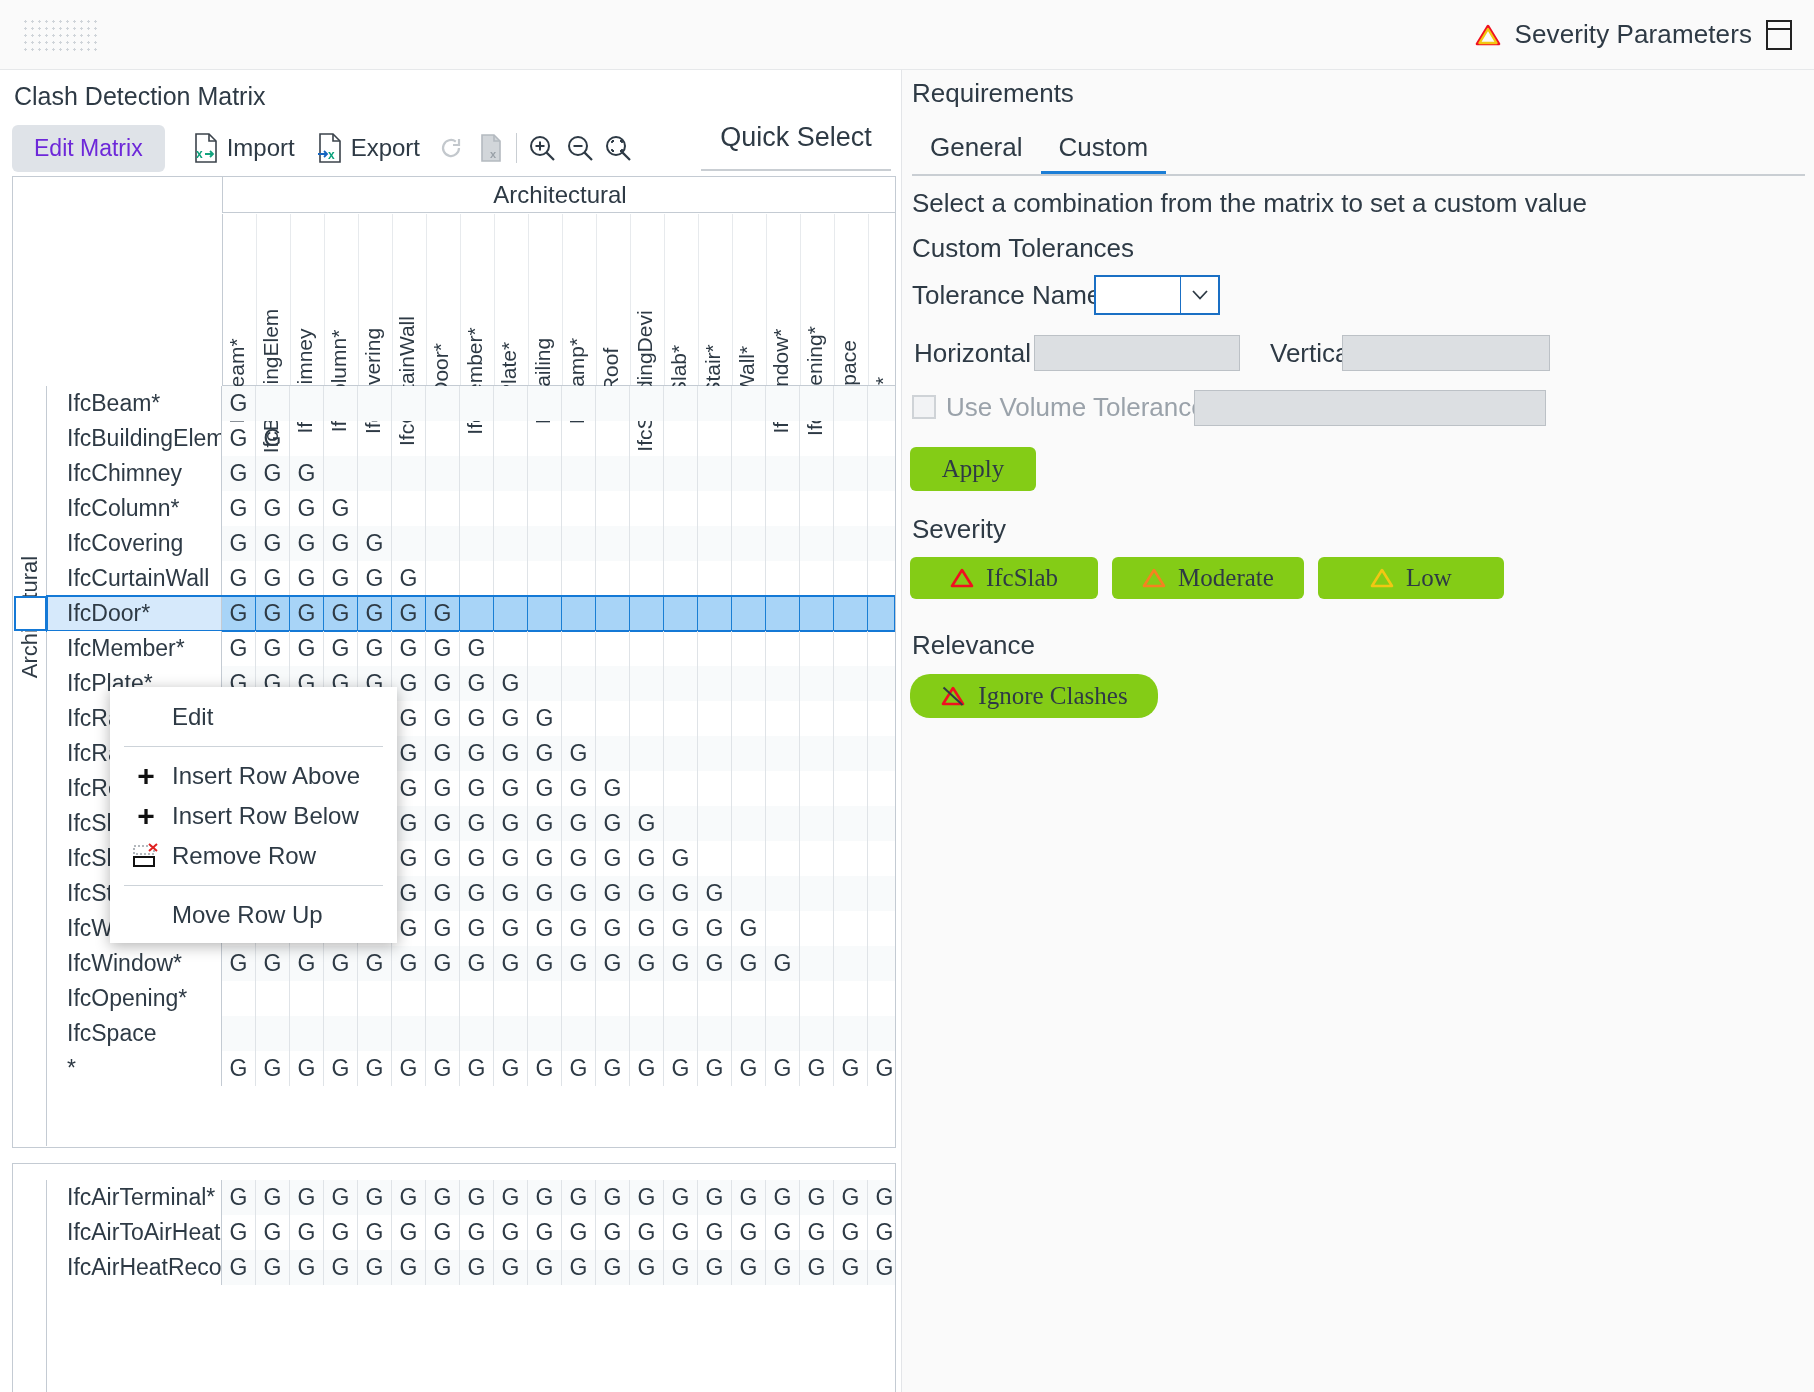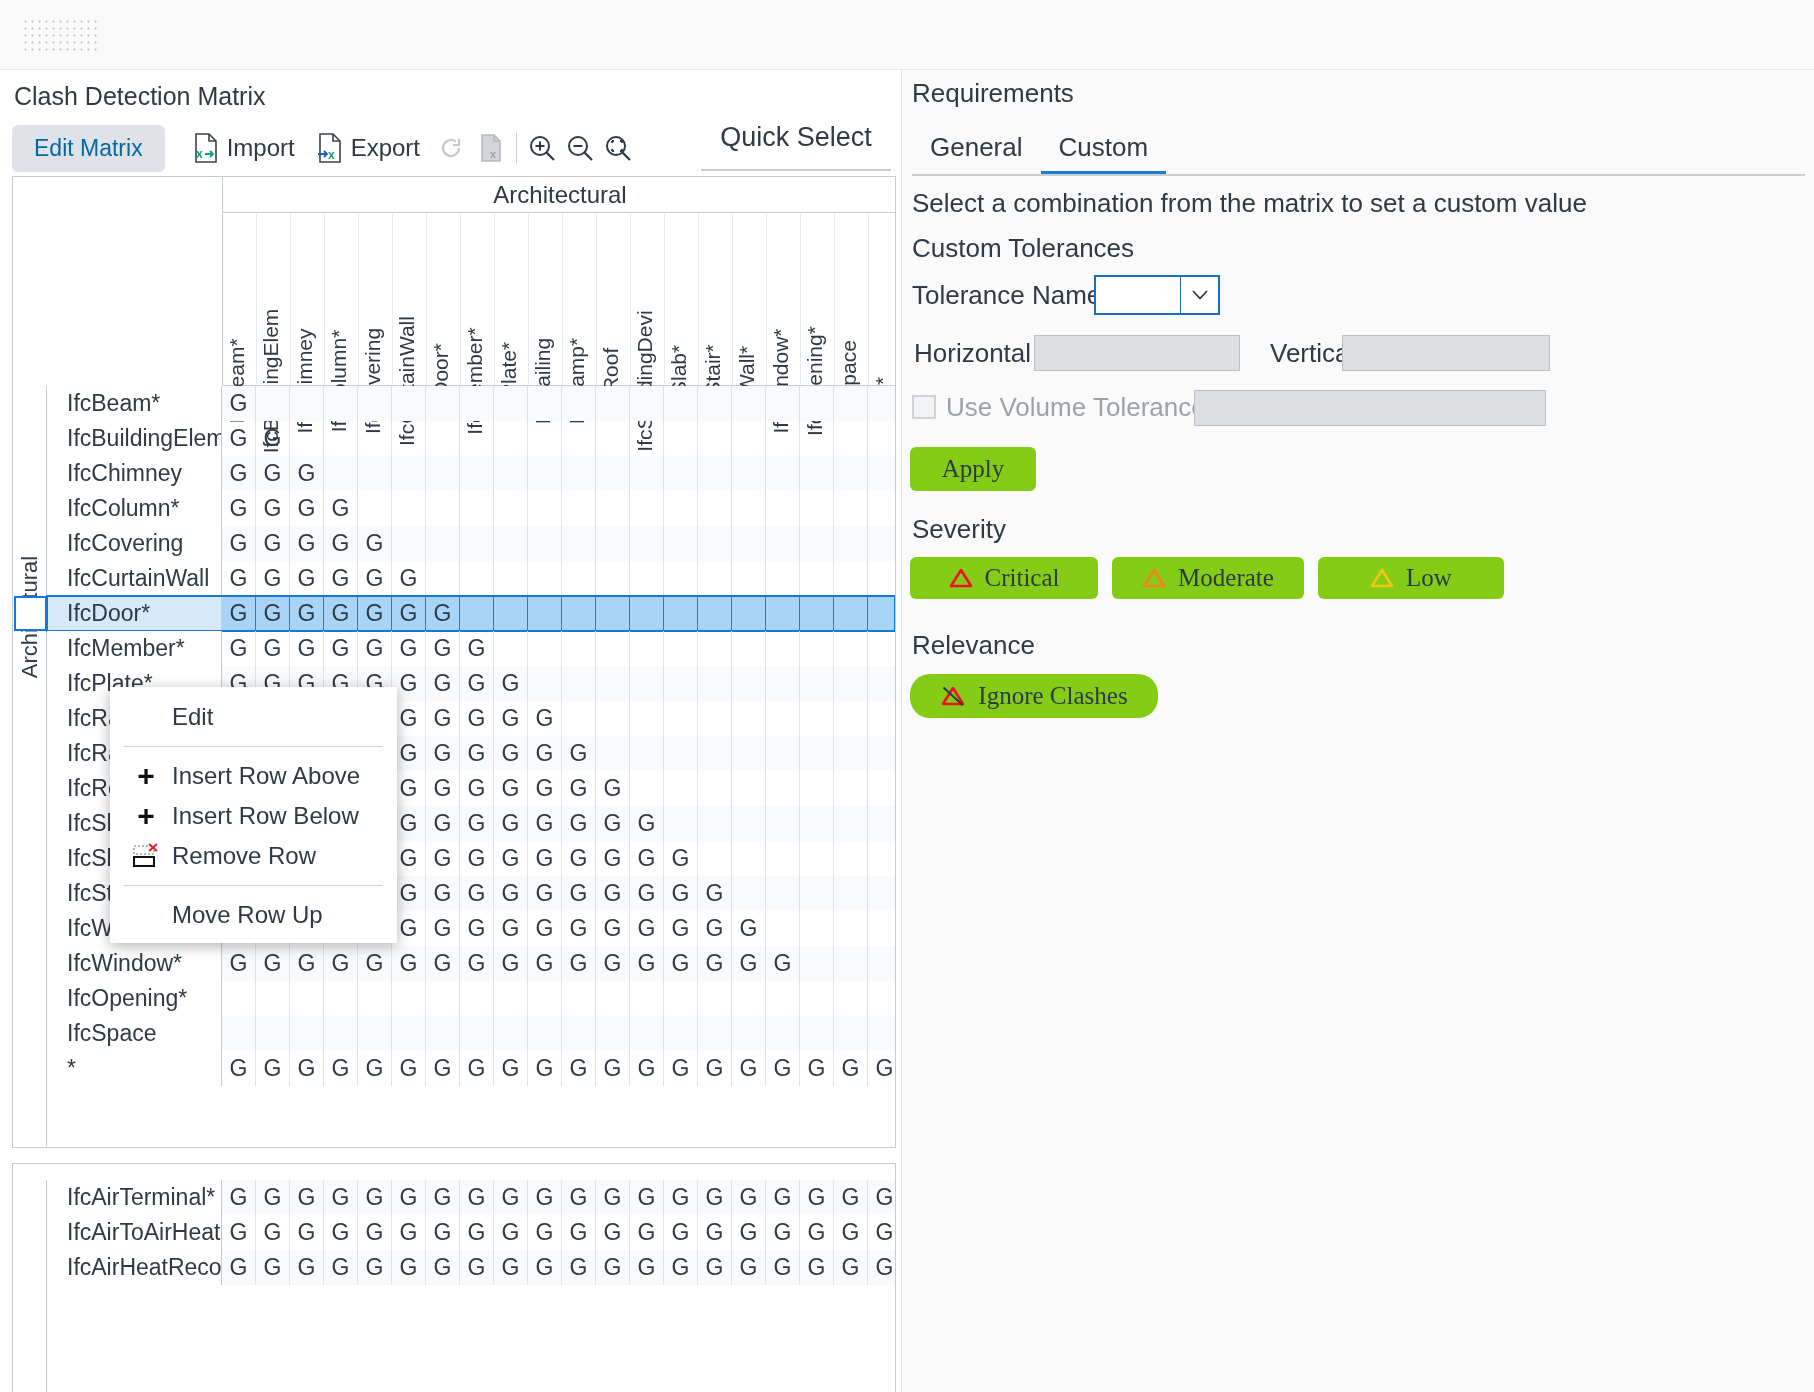--- a/index.html
+++ b/index.html
@@ -41,21 +41,21 @@
     position: absolute; left: 0; top: 69px; width: 901px; height: 1323px;
     background: #ffffff;
     border-top: 1px solid #e6e8ea;
     overflow: hidden;
   }
   .panel-title { position:absolute; left: 14px; top: 12px; font-size: 25px; }
 
   .toolbar { position:absolute; left: 12px; top: 55px; width: 884px; height: 46px; display:flex; align-items:center; }
   .btn-edit-matrix {
     background:#dfe3e8; border:none; border-radius:6px;
-    padding: 10px 22px; font-size: 23px; color:#0369a1;
+    padding: 10px 22px; font-size: 23px; color:#6d28d9;
     font-family:"Liberation Sans", sans-serif; cursor:pointer;
   }
   .tool-item { display:flex; align-items:center; gap:8px; font-size:24px; cursor:pointer; }
   .tool-sep { width:1px; height:30px; background:#c9ced3; margin:0 10px; }
   .ico { display:inline-block; }
 
   .quick-select-wrap {
     position:absolute; right: 10px; top: 52px; width: 190px; text-align:center;
   }
   .quick-select { font-size: 27px; padding-bottom: 16px; cursor:pointer; }
@@ -194,20 +194,32 @@
 
   svg { display:block; }
 </style>
 </head>
 <body>
 
 <div class="app">
 
   <div class="titlebar">
     <div class="grip"></div>
+    <div class="titlebar-right">
+      <span>
+        <svg width="26" height="24" viewBox="0 0 26 24">
+          <path d="M13 3 L24 21 L2 21 Z" fill="none" stroke="#f01020" stroke-width="2.6" stroke-linejoin="round"></path>
+          <path d="M13 6 L21.5 20 L4.5 20 Z" fill="none" stroke="#f2c713" stroke-width="2.4" stroke-linejoin="round"></path>
+        </svg>
+      </span>
+      <span class="sev-title">Severity Parameters</span>
+      <span class="win-icon">
+          <i></i>
+        </span>
+    </div>
   </div>
 
   <div class="leftpane">
 
     <div class="panel-title">Clash Detection Matrix</div>
 
     <div class="toolbar">
       <button class="btn-edit-matrix">Edit Matrix</button>
 
       <div class="tool-item" style="margin-left:28px">
@@ -1012,21 +1024,21 @@
     <button class="btn" style="left:8px; top:377px; width:126px; height:44px;">Apply</button>
 
     <div class="sec-title" style="left:10px; top:444px;">Severity</div>
 
     <button class="btn" style="left:8px; top:487px; width:188px; height:42px;">
       <span>
         <svg width="24" height="22" viewBox="0 0 24 22">
             <path d="M12 3 L22 19 L2 19 Z" fill="none" stroke="#f01020" stroke-width="2.6" stroke-linejoin="round"></path>
           </svg>
       </span>
-      <span>Critical</span>
+      <span>IfcSlab</span>
     </button>
 
     <button class="btn" style="left:210px; top:487px; width:192px; height:42px;">
       <span>
         <svg width="24" height="22" viewBox="0 0 24 22">
             <path d="M12 3 L22 19 L2 19 Z" fill="none" stroke="#f58220" stroke-width="2.6" stroke-linejoin="round"></path>
           </svg>
       </span>
       <span>Moderate</span>
     </button>

